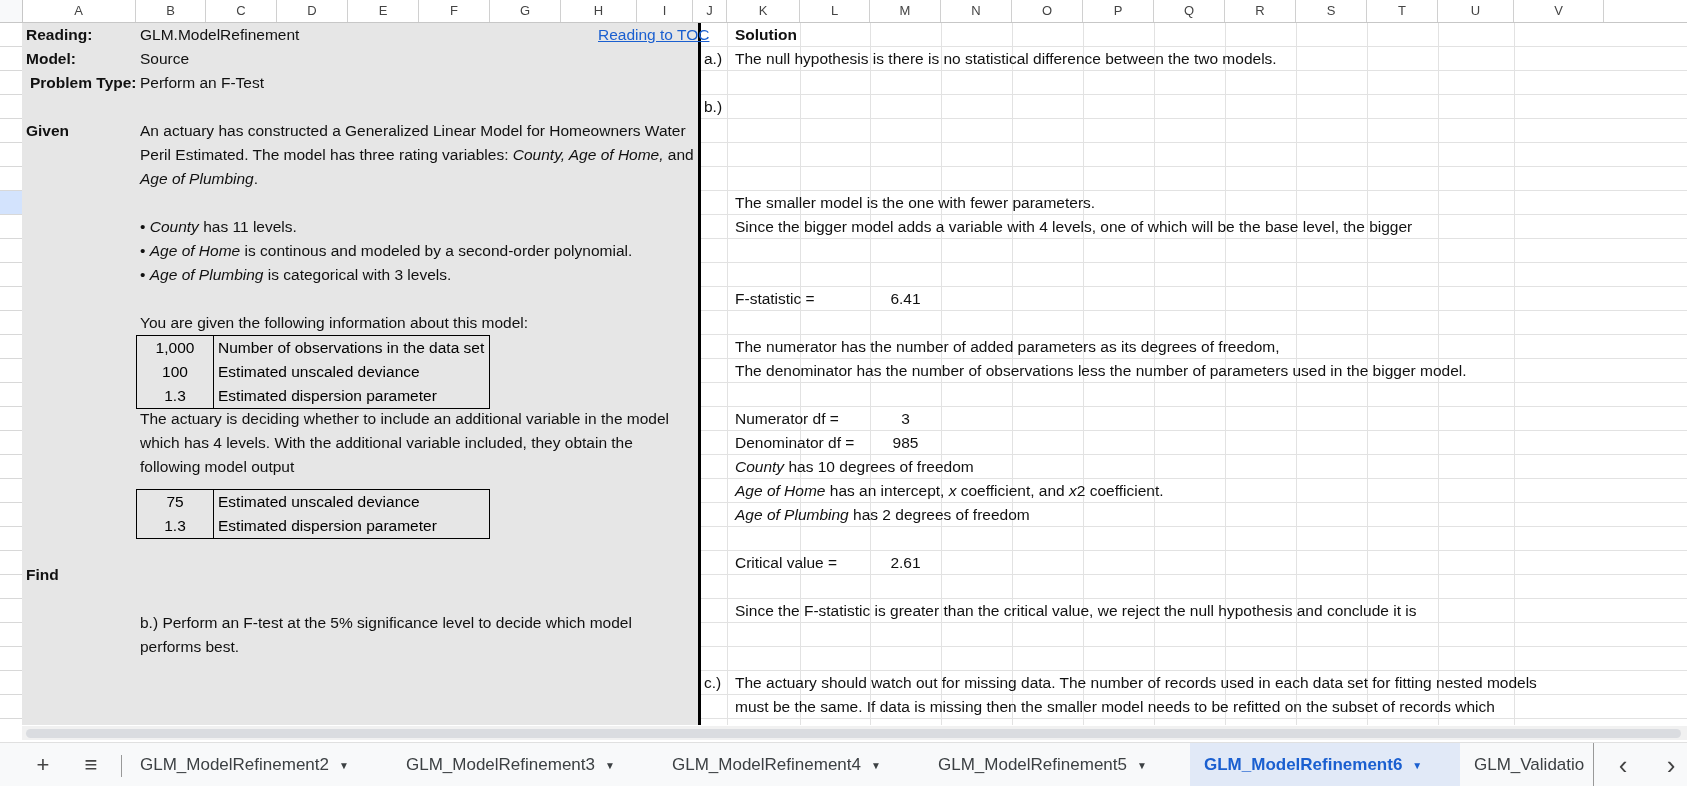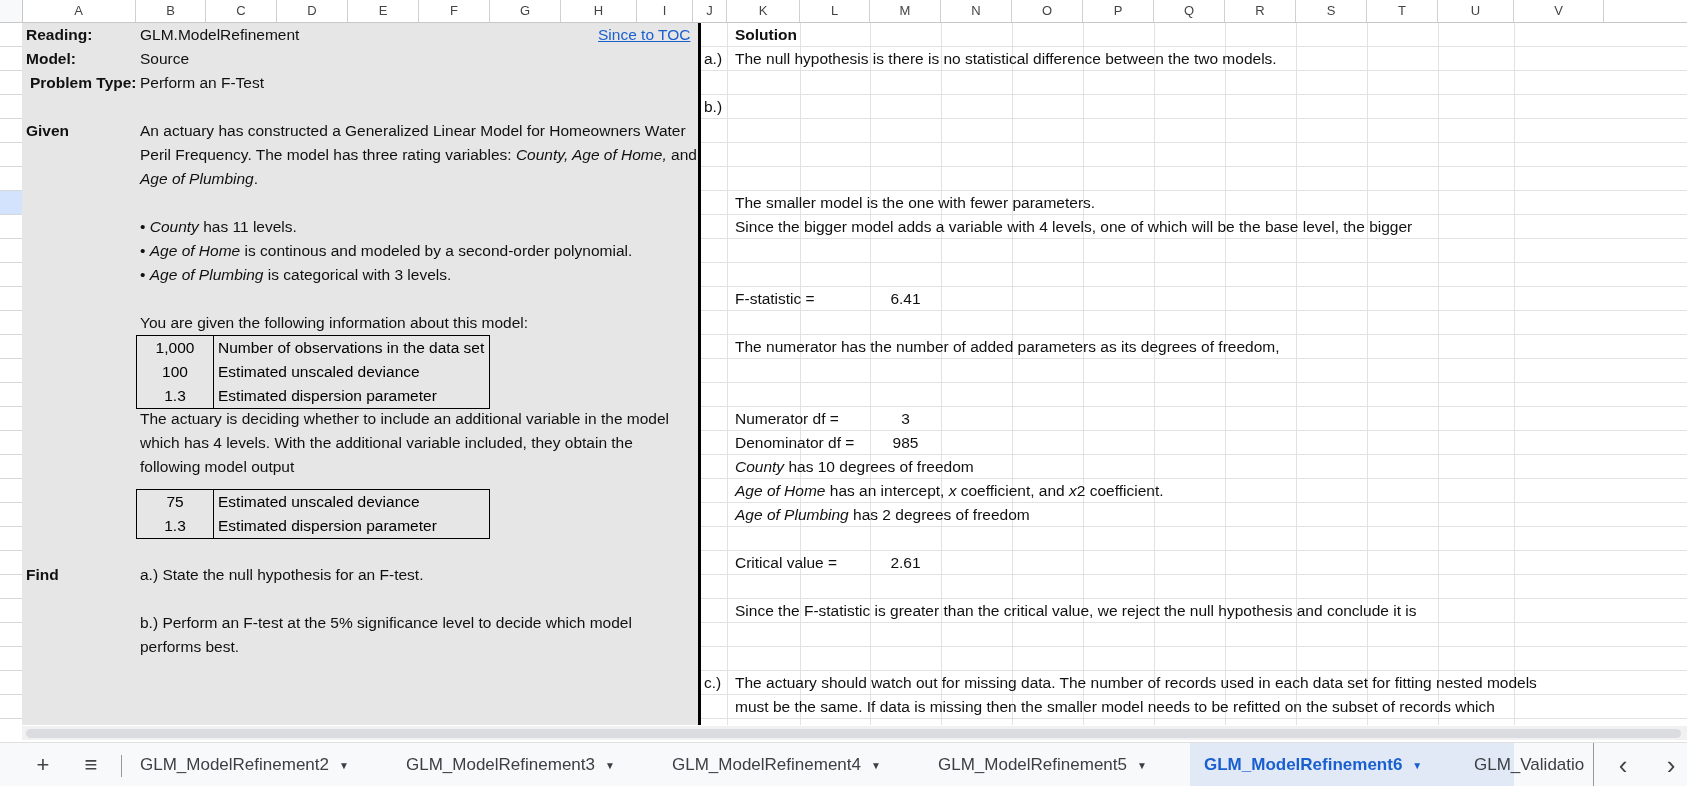--- a/index.html
+++ b/index.html
@@ -109,29 +109,29 @@
   <div class="vline" style="left:1274px"></div>
   <div class="vline" style="left:1345px"></div>
   <div class="vline" style="left:1416px"></div>
   <div class="vline" style="left:1492px"></div>
 
   <div class="leftpane"></div>
   <div class="thick"></div>
 
   <div class="cell bold" style="left:4px;top:0">Reading:</div>
   <div class="cell" style="left:118px;top:0">GLM.ModelRefinement</div>
-  <div class="cell link" style="left:576px;top:0">Since to TOC</div>
+  <div class="cell link" style="left:576px;top:0">Reading to TOC</div>
   <div class="cell bold" style="left:4px;top:24px">Model:</div>
   <div class="cell" style="left:118px;top:24px">Source</div>
   <div class="cell bold" style="left:8px;top:48px">Problem Type:</div>
   <div class="cell" style="left:118px;top:48px">Perform an F-Test</div>
 
   <div class="cell bold" style="left:4px;top:96px">Given</div>
   <div class="cell" style="left:118px;top:96px">An actuary has constructed a Generalized Linear Model for Homeowners Water</div>
-  <div class="cell" style="left:118px;top:120px"><span>Peril Frequency. The model has three rating variables: </span><span class="it">County, Age of Home,</span><span> and</span></div>
+  <div class="cell" style="left:118px;top:120px"><span>Peril Estimated. The model has three rating variables: </span><span class="it">County, Age of Home,</span><span> and</span></div>
   <div class="cell" style="left:118px;top:144px"><span class="it">Age of Plumbing</span><span>.</span></div>
 
   <div class="cell" style="left:118px;top:192px"><span></span><span>•</span> <span class="it">County</span><span> has 11 levels.</span></div>
   <div class="cell" style="left:118px;top:216px"><span>•</span> <span class="it">Age of Home</span><span> is continous and modeled by a second-order polynomial.</span></div>
   <div class="cell" style="left:118px;top:240px"><span>•</span> <span class="it">Age of Plumbing</span><span> is categorical with 3 levels.</span></div>
 
   <div class="cell" style="left:118px;top:288px">You are given the following information about this model:</div>
 
   <div class="tbl" style="left:114px;top:312px;width:354px;height:74px">
     <div class="row">
@@ -157,36 +157,36 @@
         <div class="num">75</div>
         <div class="desc">Estimated unscaled deviance</div>
       </div>
     <div class="row">
         <div class="num">1.3</div>
         <div class="desc">Estimated dispersion parameter</div>
       </div>
   </div>
 
   <div class="cell bold" style="left:4px;top:540px">Find</div>
-  <div class="cell" style="left:118px;top:540px">a.) State the null hypothesis for an F-test.</div>
   <div class="cell" style="left:118px;top:588px">b.) Perform an F-test at the 5% significance level to decide which model</div>
   <div class="cell" style="left:118px;top:612px">performs best.</div>
 
   <div class="cell bold u" style="left:713px;top:0">Solution</div>
   <div class="cell" style="left:682px;top:24px">a.)</div>
   <div class="cell" style="left:713px;top:24px">The null hypothesis is there is no statistical difference between the two models.</div>
   <div class="cell" style="left:682px;top:72px">b.)</div>
 
   <div class="cell" style="left:713px;top:168px">The smaller model is the one with fewer parameters.</div>
   <div class="cell" style="left:713px;top:192px">Since the bigger model adds a variable with 4 levels, one of which will be the base level, the bigger</div>
 
   <div class="cell" style="left:713px;top:264px">F-statistic =</div>
   <div class="cell" style="left:848px;top:264px;width:71px;text-align:center">6.41</div>
 
   <div class="cell" style="left:713px;top:312px">The numerator has the number of added parameters as its degrees of freedom,</div>
+  <div class="cell" style="left:713px;top:336px">The denominator has the number of observations less the number of parameters used in the bigger model.</div>
 
   <div class="cell" style="left:713px;top:384px">Numerator df =</div>
   <div class="cell" style="left:848px;top:384px;width:71px;text-align:center">3</div>
   <div class="cell" style="left:713px;top:408px">Denominator df =</div>
   <div class="cell" style="left:848px;top:408px;width:71px;text-align:center">985</div>
 
   <div class="cell" style="left:713px;top:432px"><span class="it">County</span><span> has 10 degrees of freedom</span></div>
   <div class="cell" style="left:713px;top:456px"><span class="it">Age of Home</span><span> has an intercept, </span><span class="it">x</span><span> coefficient, and </span><span class="it">x</span><span>2 coefficient.</span></div>
   <div class="cell" style="left:713px;top:480px"><span class="it">Age of Plumbing</span><span> has 2 degrees of freedom</span></div>
 
@@ -205,17 +205,17 @@
 </div>
 
 <div class="tabbar">
   <div class="btn" style="left:28px">+</div>
   <div class="btn" style="left:76px">≡</div>
   <div class="sep"></div>
   <div class="tab" style="left:126px"><span>GLM_ModelRefinement2</span><span class="caret">▼</span></div>
   <div class="tab" style="left:392px"><span>GLM_ModelRefinement3</span><span class="caret">▼</span></div>
   <div class="tab" style="left:658px"><span>GLM_ModelRefinement4</span><span class="caret">▼</span></div>
   <div class="tab" style="left:924px"><span>GLM_ModelRefinement5</span><span class="caret">▼</span></div>
-  <div class="tab active" style="left:1190px;width:324px"><span>GLM_ModelRefinement6</span><span class="caret">▼</span></div>
+  <div class="tab active" style="left:1190px;width:270px"><span>GLM_ModelRefinement6</span><span class="caret">▼</span></div>
   <div class="tab" style="left:1460px;width:134px;overflow:hidden;border-right:1px solid #999"><span>GLM_Validatio</span></div>
   <div class="btn" style="left:1608px;font-size:26px">‹</div>
   <div class="btn" style="left:1656px;font-size:26px">›</div>
 </div>
 
 </body></html>

